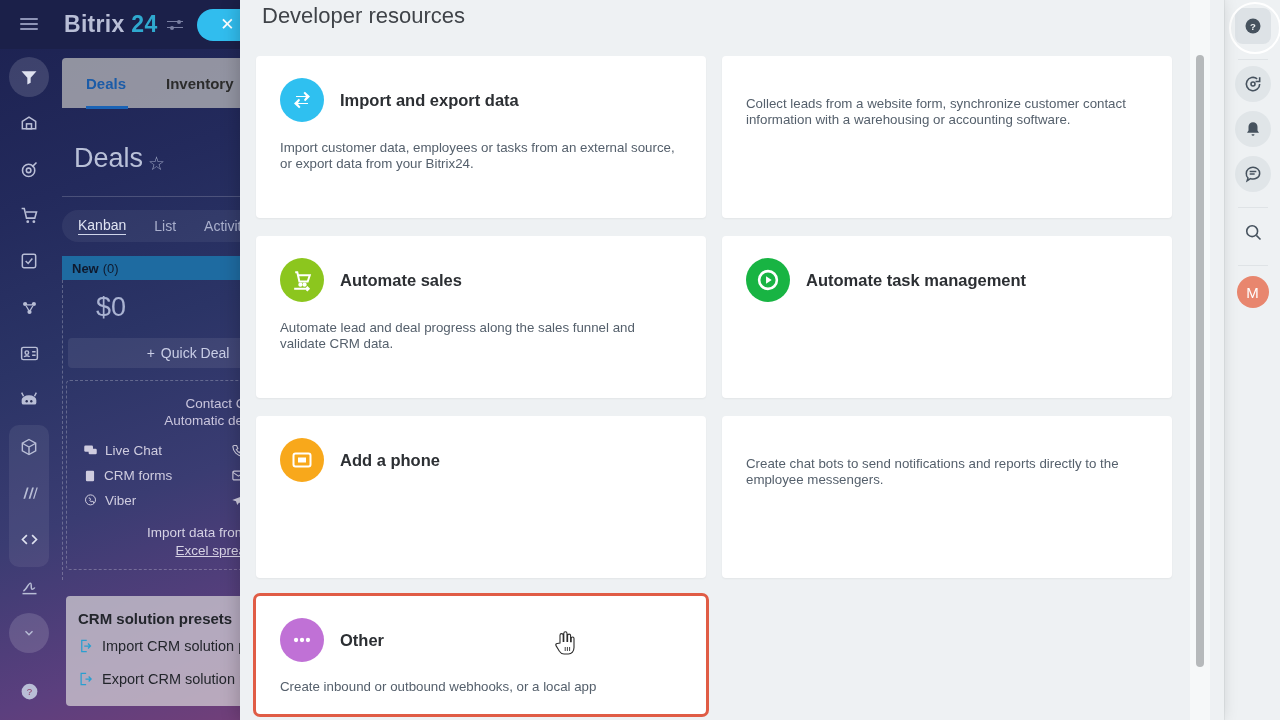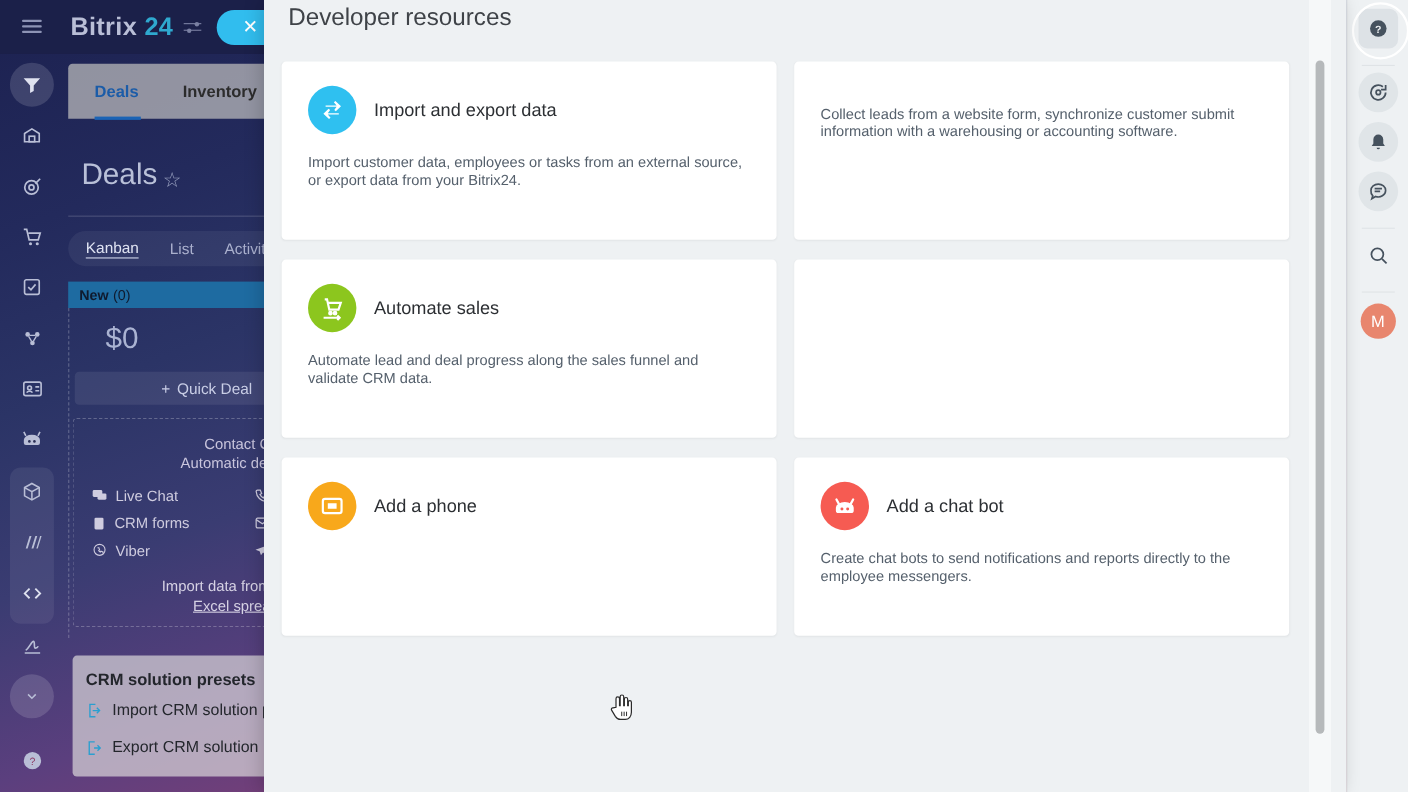--- a/index.html
+++ b/index.html
@@ -173,21 +173,21 @@
     display: grid; grid-template-columns: 450px 450px; column-gap: 16px; row-gap: 18px;
   }
   .card {
     background: #fff; border-radius: 4px; height: 162px;
     padding: 22px 24px 0 24px; position: relative;
     box-shadow: 0 1px 2px rgba(0,0,0,.05);
   }
   .card-head { display: flex; align-items: center; gap: 16px; }
   .card-ico { width: 44px; height: 44px; border-radius: 50%; flex: none;
     display: flex; align-items: center; justify-content: center; color: #fff; }
-  .card-title { font-size: 16.5px; font-weight: normal; color: #2c2f33; }
+  .card-title { font-size: 16.5px; font-weight: bold; color: #2c2f33; }
   .card-desc { margin-top: 18px; font-size: 13.3px; line-height: 16px; color: #55606c; }
 
   .card.highlight {
     outline: 3px solid #e05c45; outline-offset: 0px;
     height: 118px;
   }
   .card.highlight .card-desc { margin-top: 17px; }
 
   
   .scrollbar {
@@ -475,68 +475,79 @@
                 <path d="M6 8h10l-2.5-3 1.4-1.2L20 8.5l-4.7 4.7-1.4-1.2L16 9H6z"></path>
                 <path d="M18 16H8l2.5 3-1.4 1.2L4 15.5l4.7-4.7 1.4 1.2L8 15h10z"></path>
               </svg>
           </div>
           <div class="card-title">Import and export data</div>
         </div>
         <div class="card-desc">Import customer data, employees or tasks from an external source, or export data from your Bitrix24.</div>
       </div>
 
       <div class="card">
-        <div class="card-desc">Collect leads from a website form, synchronize customer submit information with a warehousing or accounting software.</div>
+        <div class="card-desc">Collect leads from a website form, synchronize customer contact information with a warehousing or accounting software.</div>
       </div>
 
       <div class="card">
         <div class="card-head">
           <div class="card-ico" style="background:#8cc61e">
             <svg width="25" height="25" viewBox="0 0 24 24" fill="none" stroke="#fff" stroke-width="1.9">
                 <path d="M5 4h2l2 9h8l2-6H8"></path>
                 <circle cx="10" cy="16" r="1.1" fill="#fff"></circle>
                 <circle cx="14" cy="16" r="1.1" fill="#fff"></circle>
                 <path d="M4 20h14M16 18l2 2-2 2"></path>
               </svg>
           </div>
           <div class="card-title">Automate sales</div>
         </div>
         <div class="card-desc">Automate lead and deal progress along the sales funnel and validate CRM data.</div>
       </div>
 
       <div class="card">
+        <div class="card-head">
+          <div class="card-ico" style="background:#18b443">
+            <svg width="26" height="26" viewBox="0 0 24 24">
+                <circle cx="12" cy="12" r="8.2" fill="none" stroke="#fff" stroke-width="2.4"></circle>
+                <path d="M10.2 8.6l5.2 3.4-5.2 3.4z" fill="#fff"></path>
+              </svg>
+          </div>
+          <div class="card-title">Automate task management</div>
+        </div>
       </div>
 
       <div class="card">
         <div class="card-head">
           <div class="card-ico" style="background:#f8a81b">
             <svg width="24" height="24" viewBox="0 0 24 24" fill="none" stroke="#fff" stroke-width="2">
                 <rect x="3.5" y="5.5" width="17" height="13" rx="2"></rect>
                 <rect x="8" y="9.5" width="8" height="5" fill="#fff" stroke="none"></rect>
               </svg>
           </div>
           <div class="card-title">Add a phone</div>
         </div>
       </div>
 
       <div class="card">
+        <div class="card-desc">Create chat bots to send notifications and reports directly to the employee messengers.</div>
+      </div>
+
+      <div class="card highlight">
         <div class="card-head">
-          <div class="card-ico" style="background:#f65b52">
-            <svg width="26" height="26" viewBox="0 0 24 24">
-                <path d="M4.5 13.5a7.5 4.8 0 0115 0v2.2a2.2 2.2 0 01-2.2 2.2H6.7a2.2 2.2 0 01-2.2-2.2z" fill="#fff"></path>
-                <path d="M7 10.2L5 6.5M17 10.2l2-3.7" stroke="#fff" stroke-width="1.9" fill="none" stroke-linecap="round"></path>
-                <circle cx="9.6" cy="14.6" r="1.25" fill="#f65b52"></circle>
-                <circle cx="14.4" cy="14.6" r="1.25" fill="#f65b52"></circle>
+          <div class="card-ico" style="background:#c071d6">
+            <svg width="26" height="26" viewBox="0 0 24 24" fill="#fff">
+                <circle cx="6.5" cy="12" r="2"></circle>
+                <circle cx="12" cy="12" r="2"></circle>
+                <circle cx="17.5" cy="12" r="2"></circle>
               </svg>
           </div>
-          <div class="card-title">Add a chat bot</div>
-        </div>
-        <div class="card-desc">Create chat bots to send notifications and reports directly to the employee messengers.</div>
-      </div>
-
+          <div class="card-title">Other</div>
+        </div>
+        <div class="card-desc">Create inbound or outbound webhooks, or a local app</div>
+      </div>
 
     </div>
 
     <div class="scrolltrack"></div>
     <div class="scrollbar"></div>
   </div>
 
   <div class="cursor">
     <svg width="22" height="26" viewBox="0 0 22 26">
       <path d="M7 13V5.2a1.6 1.6 0 013.2 0v6.2h.6V3.4a1.6 1.6 0 013.2 0v8h.6V5.6a1.5 1.5 0 013 0v6h.6V8.4a1.4 1.4 0 012.8 0v9.2c0 3.4-2.2 6.4-5.6 6.4H11c-2.4 0-3.4-1-4.6-2.8L3 15.6c-.6-1 .1-2.2 1.3-2.1z" fill="#ffffff" stroke="#2b2b2b" stroke-width="1.1"></path>

